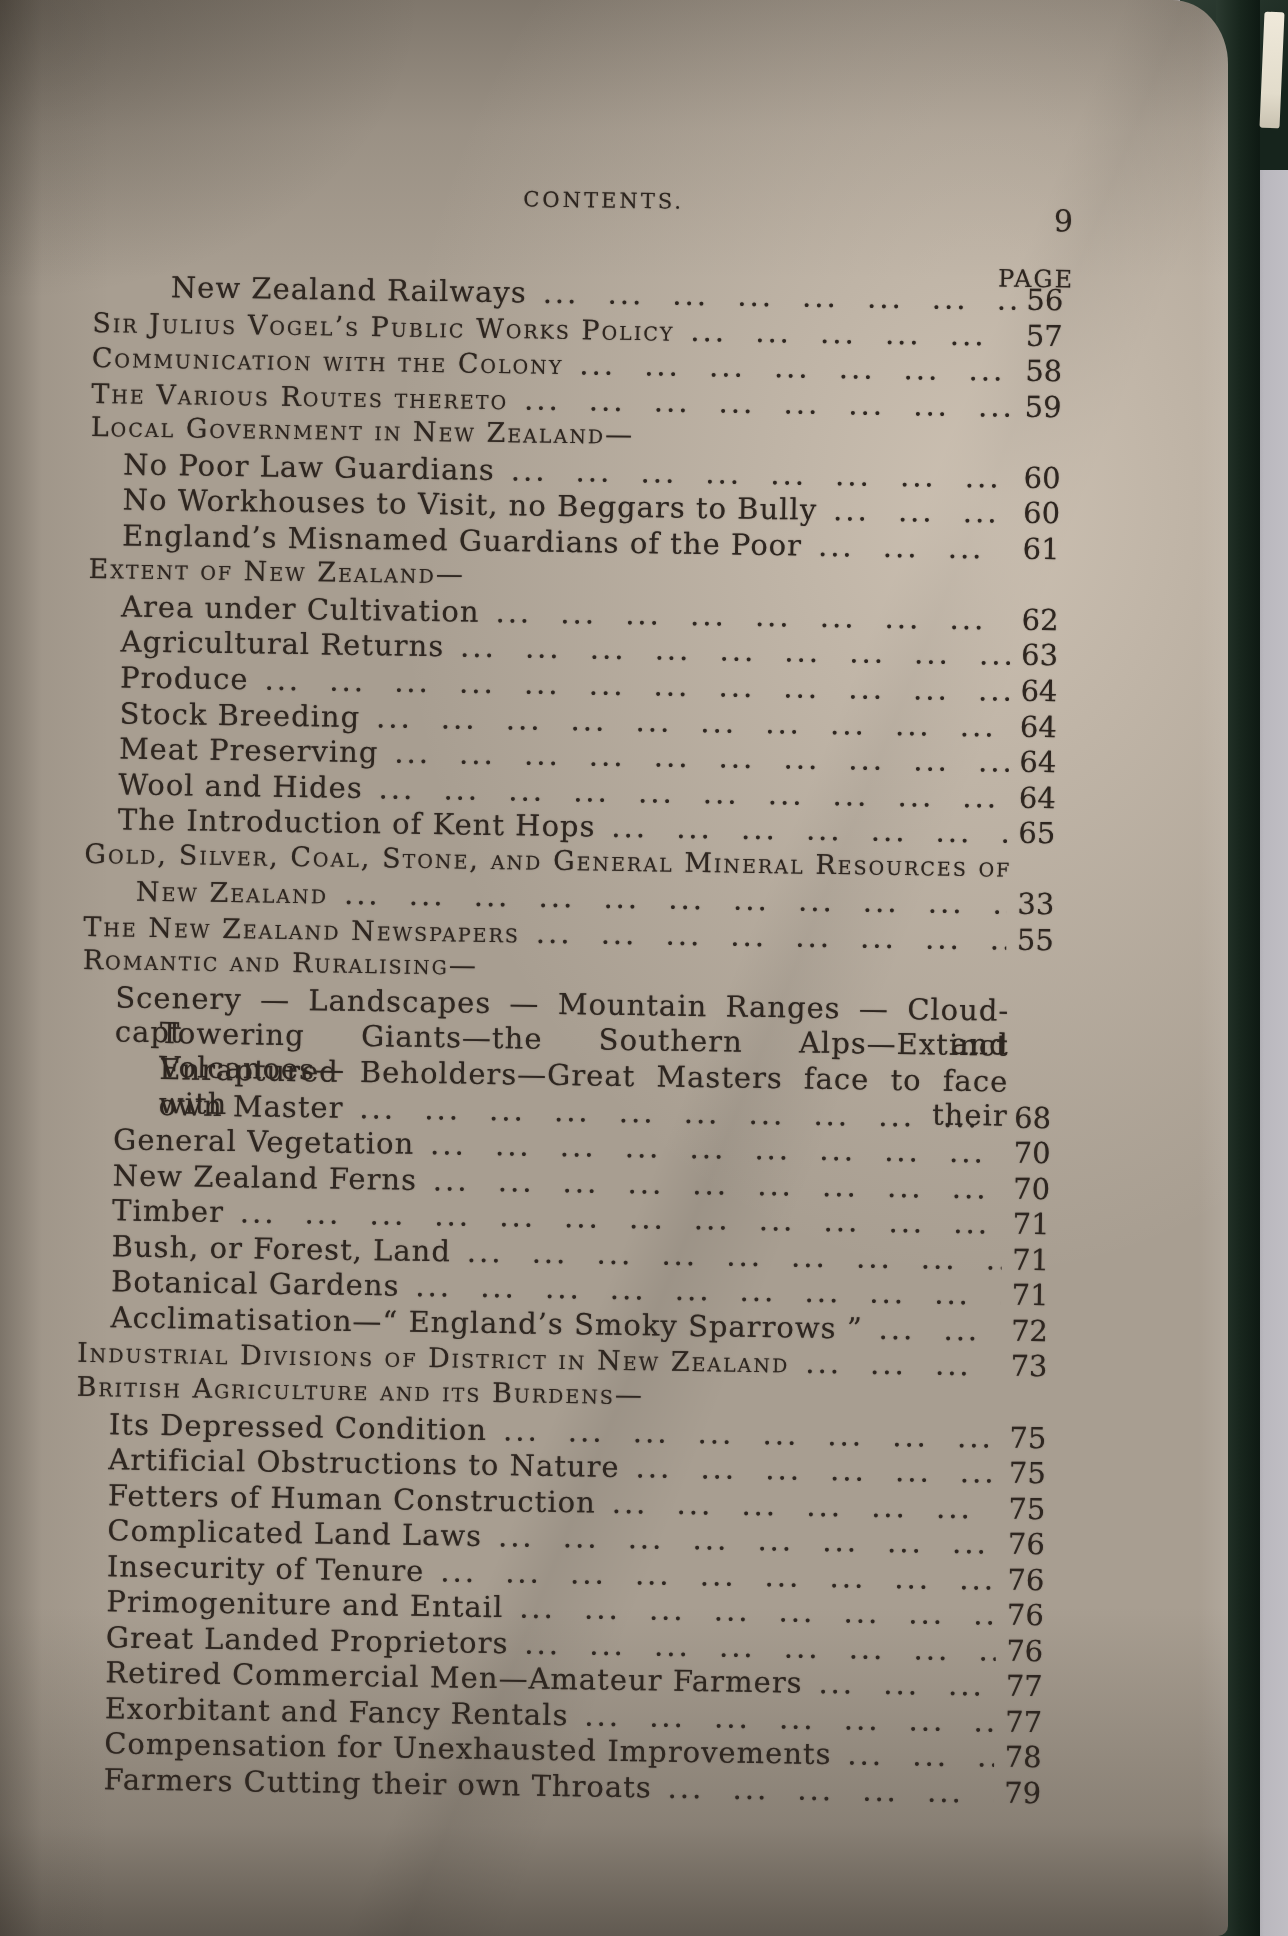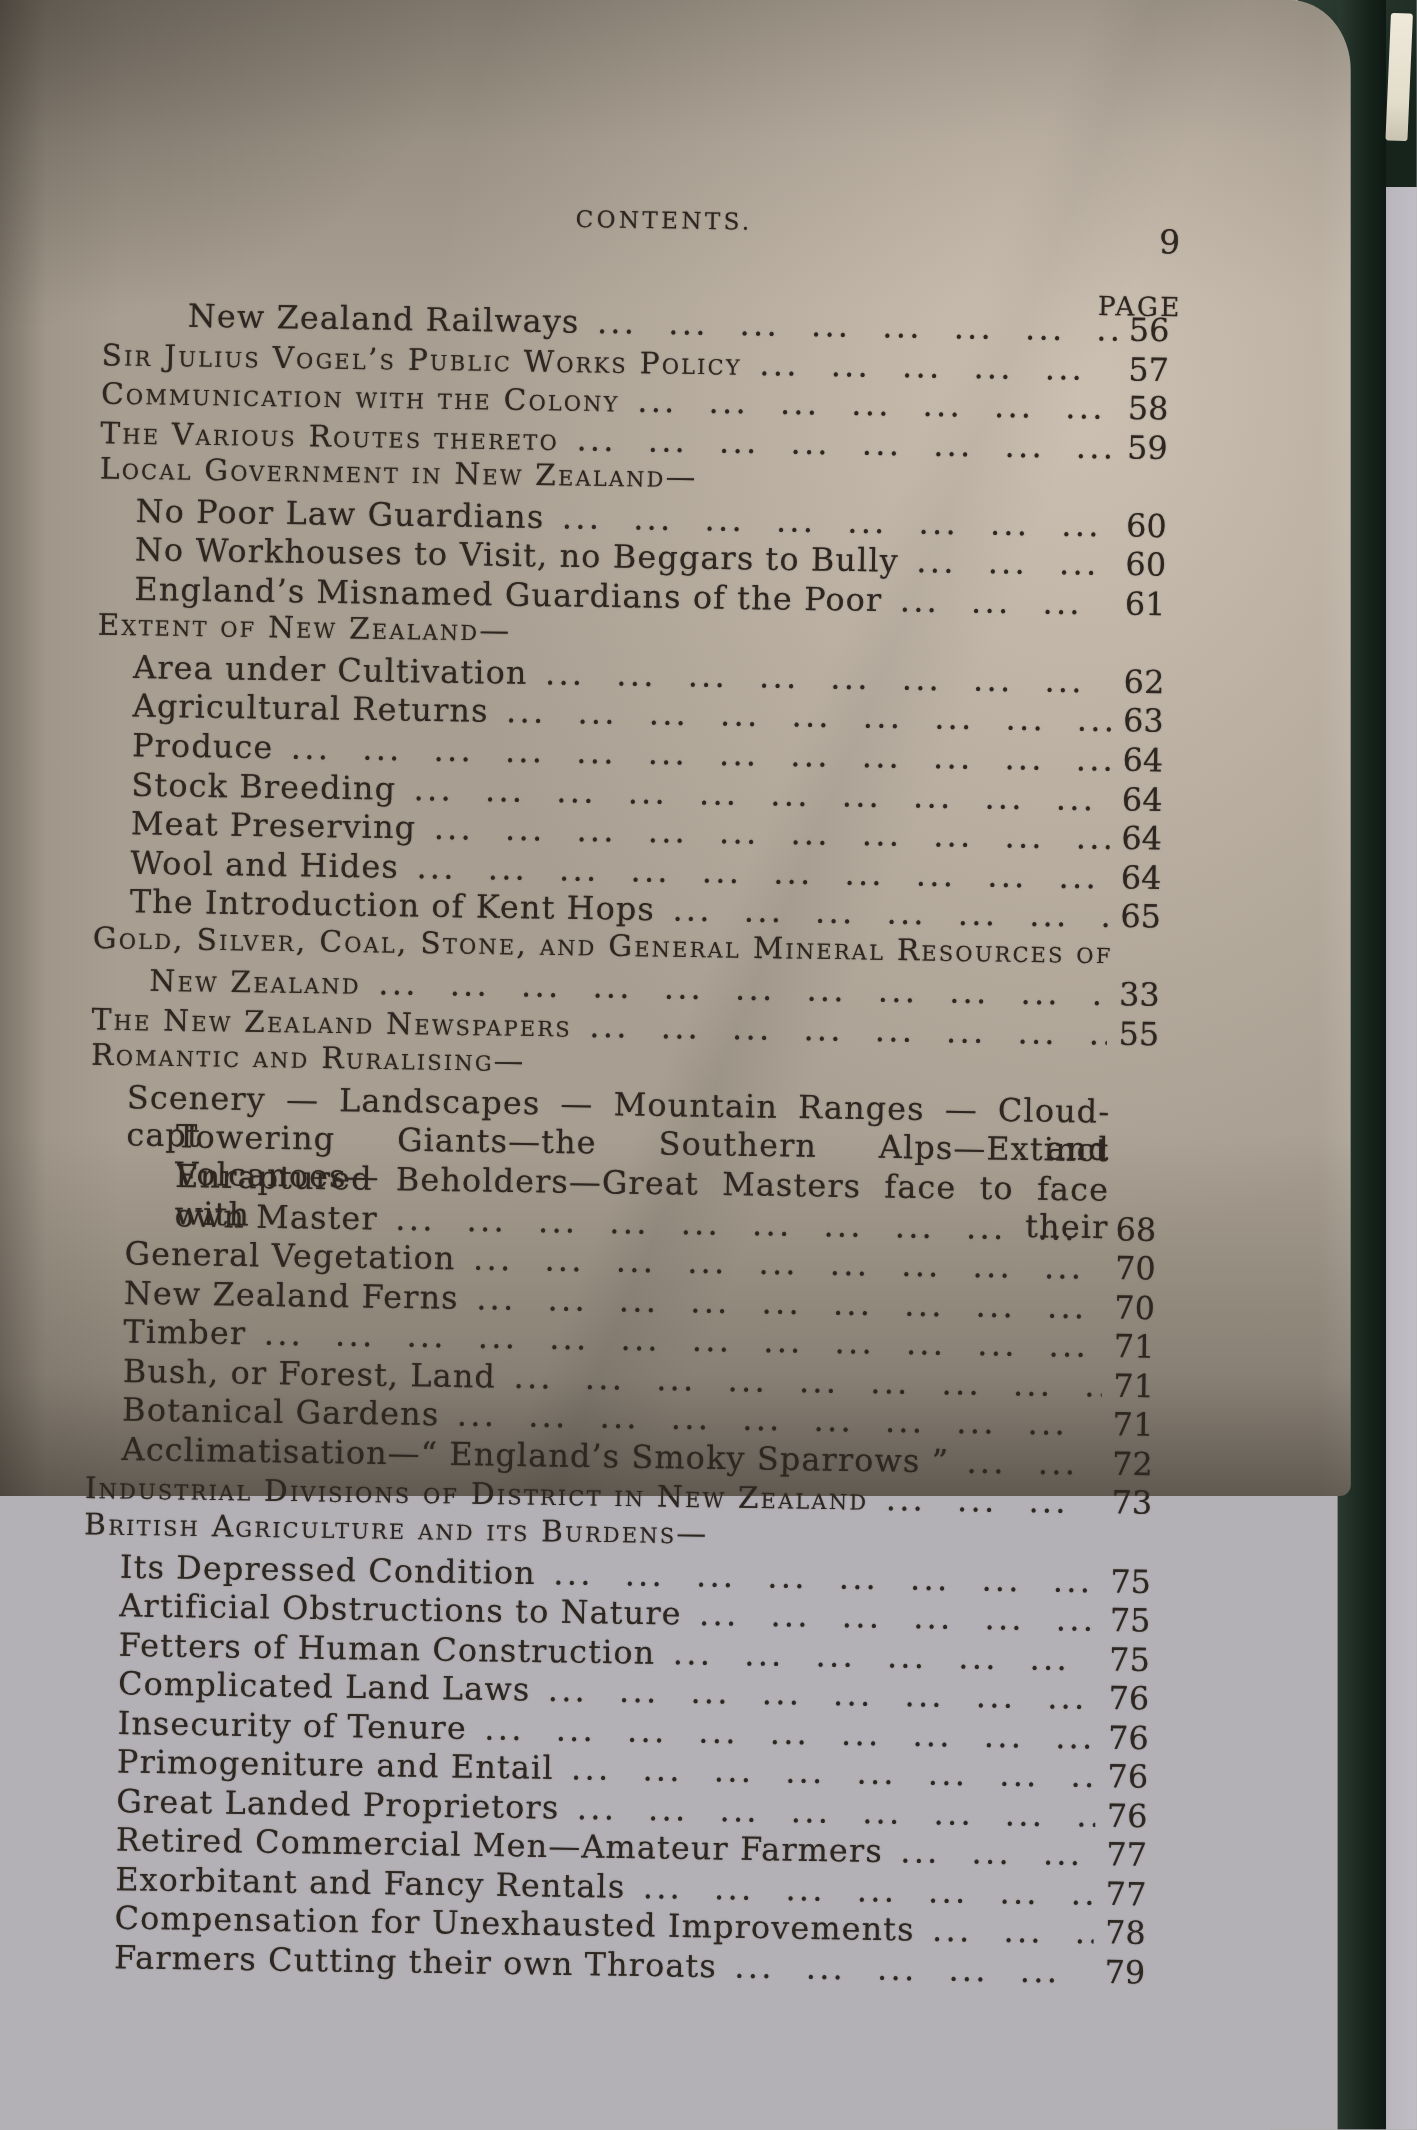--- a/index.html
+++ b/index.html
@@ -14,21 +14,21 @@
   
   .cover-edge{position:absolute;top:0;left:1216px;width:44px;height:1936px;z-index:0;
               background:linear-gradient(to right,#2b3a30,#18261d 55%,#0e1913);}
   .cover-corner{position:absolute;top:0;left:1180px;width:108px;height:170px;z-index:0;
                 background:linear-gradient(135deg,#2e3d33,#16241c 70%);}
   .page-edge-cream{position:absolute;top:12px;left:1262px;width:20px;height:116px;z-index:0;
                    transform:rotate(2.5deg);border-radius:3px;
                    background:linear-gradient(to bottom,#efe9da,#e2dccb 70%,#c9c2b1);}
 
   
-  .page{position:absolute;top:0;left:0;width:1228px;height:1360px;z-index:1;
+  .page{position:absolute;top:0;left:0;width:1228px;height:1936px;z-index:1;
         border-top-right-radius:56px 64px;border-bottom-right-radius:10px;
         background:
           radial-gradient(ellipse 950px 1250px at 80% 26%, rgba(239,226,210,0.50), rgba(239,226,210,0) 62%),
           radial-gradient(ellipse 700px 500px at 0% 0%, rgba(30,26,20,0.30), rgba(30,26,20,0) 60%),
           linear-gradient(to right, rgba(33,28,22,0.32), rgba(33,28,22,0.06) 42px, rgba(33,28,22,0) 110px),
           linear-gradient(to bottom, rgba(33,28,22,0.30), rgba(33,28,22,0.10) 130px, rgba(33,28,22,0) 280px),
           linear-gradient(to top, rgba(26,22,17,0.50), rgba(26,22,17,0.22) 110px, rgba(26,22,17,0) 330px),
           linear-gradient(112deg, rgba(0,0,0,0) 56%, rgba(0,0,0,0.07) 59%, rgba(0,0,0,0) 64%),
           linear-gradient(to left, rgba(255,255,255,0.10), rgba(255,255,255,0) 30px),
           var(--paper,#a89e91);}

